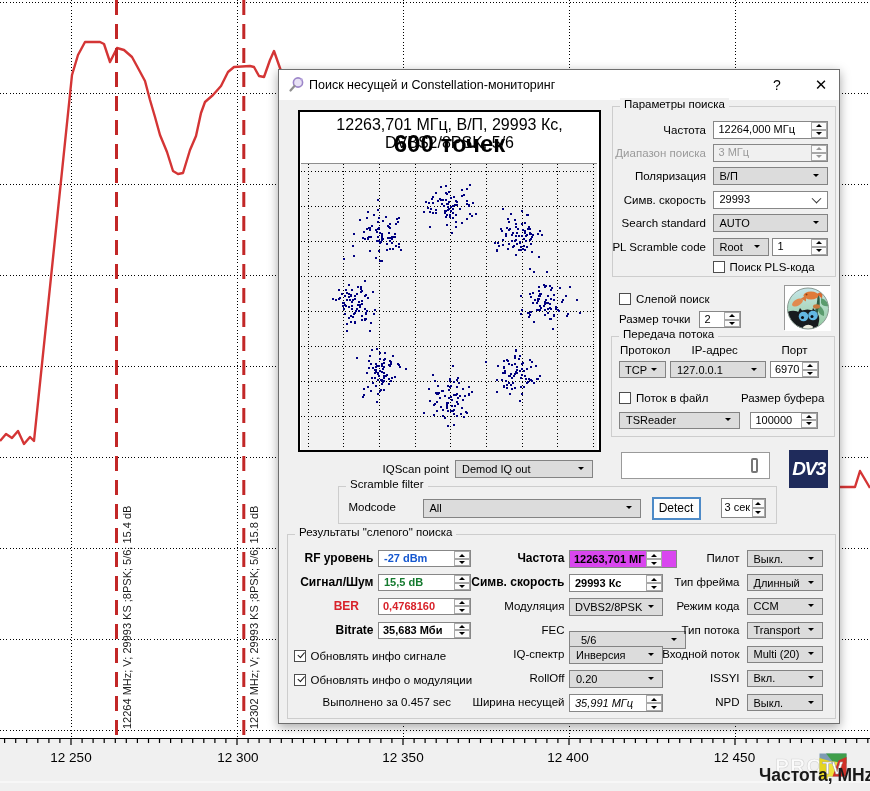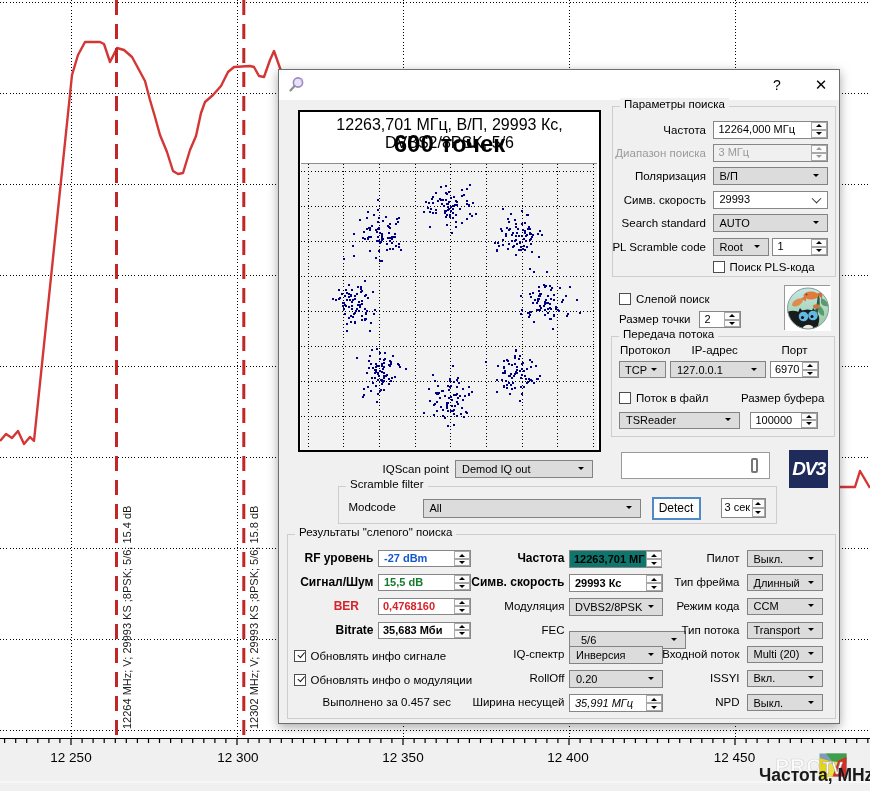--- a/index.html
+++ b/index.html
@@ -84,20 +84,21 @@
 <text x="759" y="781" font-size="17.5" font-weight="bold" fill="#1a1a1a">Частота, MHz</text>
 </g>
 </svg>
 <div id="dlg">
  <div id="tb">
   <svg width="17" height="17" style="position:absolute;left:9px;top:6px" viewBox="0 0 17 17">
    <circle cx="10" cy="6.5" r="4.6" fill="#e8e2f5" stroke="#9d86c9" stroke-width="1.6"></circle>
    <line x1="6.5" y1="10" x2="2.5" y2="14.5" stroke="#8f8f8f" stroke-width="2.2" stroke-linecap="round"></line>
    <circle cx="13.5" cy="3.5" r="1.2" fill="#b9a6dd"></circle>
   </svg>
+  <span class="ttl">Поиск несущей и Constellation-мониторинг</span>
   <span class="q">?</span>
   <span class="x">✕</span>
  </div>
  <div id="cwrap">
   <div id="chd1">12263,701 МГц, В/П, 29993 Кс, DVBS2/8PSK, 5/6</div>
   <div id="chd2">600 точек</div>
   <div id="cplot">
    <svg width="296" height="286" viewBox="0 0 296 286">
     <g stroke="#000" stroke-width="1" stroke-dasharray="1 2.4" shape-rendering="crispEdges">
             <line x1="7.0" y1="0" x2="7.0" y2="286"></line>
@@ -291,21 +292,21 @@
 <div class="cb" style="left:14.5px;top:580.3px">
       <span class="chk"></span>
     </div>
 <div class="labL" style="left:31.5px;top:578.3px;height:17px;line-height:17px;width:200px">Обновлять инфо сигнале</div>
 <div class="cb" style="left:14.5px;top:604.0px">
       <span class="chk"></span>
     </div>
 <div class="labL" style="left:31.5px;top:602.0px;height:17px;line-height:17px;width:200px">Обновлять инфо о модуляции</div>
 <div class="labL " style="left:43.5px;top:624.4px;height:17px;line-height:17px">Выполнено за 0.457 sec</div>
 <div class="lab b" style="right:274.5px;top:480.3px;height:17px;line-height:17px">Частота</div>
-<div class="fld " style="left:290px;top:480.3px;width:93px;height:18px;background:#0f766e;padding-left:4px">
+<div class="fld " style="left:290px;top:480.3px;width:108px;height:18px;background:#d946ef;padding-left:4px">
       <span style="font-weight:bold">12263,701 МГ</span>
     </div>
 <div class="spb" style="left:366.5px;top:481.3px;width:16px;height:8.0px">
       <span class="tri-u" style="border-bottom-color:#000"></span>
     </div>
 <div class="spb" style="left:366.5px;top:489.3px;width:16px;height:8.0px">
       <span class="tri-d" style="border-top-color:#000"></span>
     </div>
 <div class="lab b" style="right:274.5px;top:504.1px;height:17px;line-height:17px">Симв. скорость</div>
 <div class="fld " style="left:290px;top:504.1px;width:93.5px;height:18px;background:#fff;padding-left:5px">

